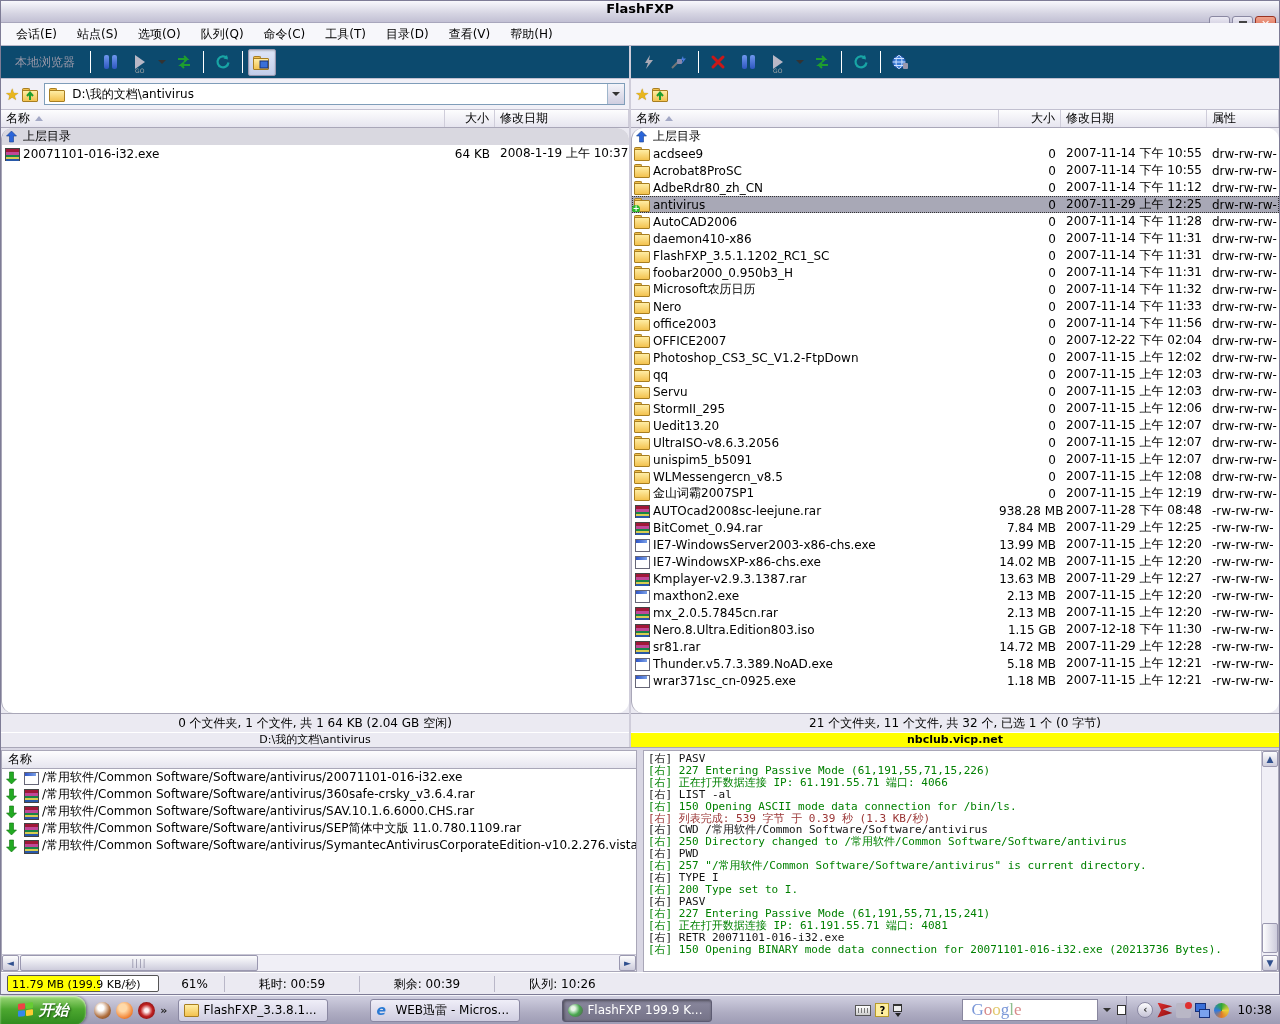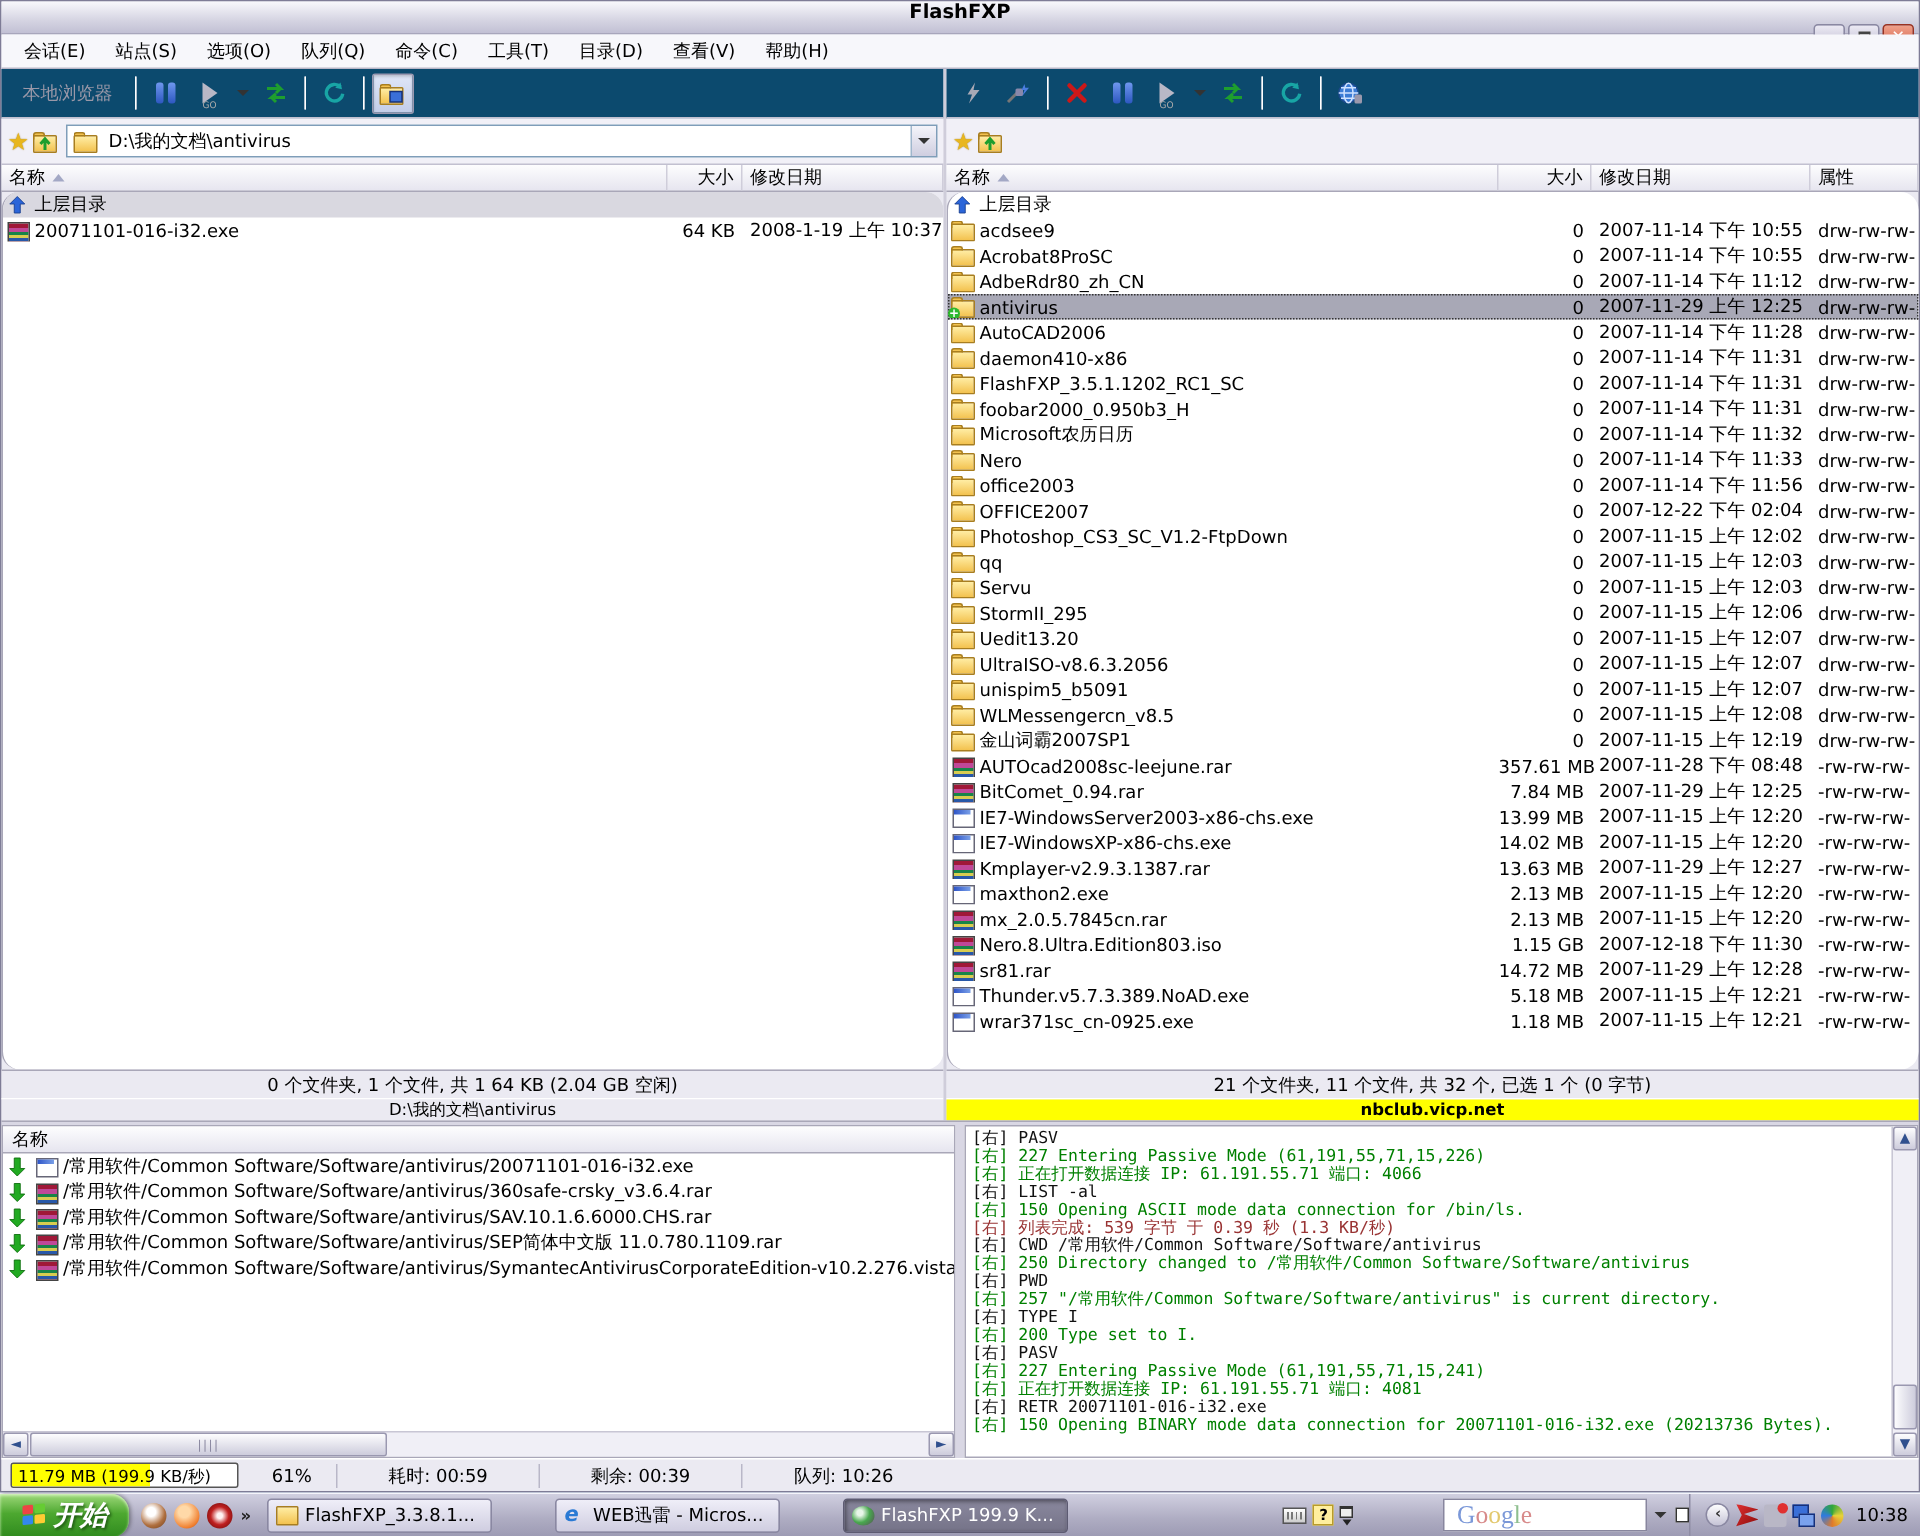--- a/index.html
+++ b/index.html
@@ -134,21 +134,21 @@
   
   .taskbar { position:absolute; left:0; top:995px; width:1280px; height:29px;
              background:linear-gradient(#d0cfe0,#aeacc2 60%,#9d9bb4); border-top:1px solid #f4f4fa; display:flex; align-items:center; }
   .startbtn { width:96px; height:29px; border-radius:0 12px 12px 0;
               background:linear-gradient(#9ed97a,#4da830 45%,#2f8a1e); box-shadow:inset 0 1px 2px #d6f3c2, 1px 0 3px rgba(0,0,0,.4);
               display:flex; align-items:center; justify-content:center; gap:5px; }
   .winflag { width:16px; height:15px; display:grid; grid-template-columns:7px 7px; grid-template-rows:6px 6px; gap:1px; transform:skewY(-6deg); }
   .winflag i { border-radius:1px; }
   .winflag i:nth-child(1){background:#e44;} .winflag i:nth-child(2){background:#6c3;}
   .winflag i:nth-child(3){background:#38e;} .winflag i:nth-child(4){background:#fc3;}
-  .startlabel { color:#fff; font-style:italic; font-weight:bold; font-size:18px; text-shadow:1px 1px 2px #1d5511; }
+  .startlabel { color:#fff; font-style:italic; font-weight:bold; font-size:15px; text-shadow:1px 1px 2px #1d5511; }
   .qlaunch { display:flex; align-items:center; gap:5px; padding:0 8px; }
   .qicon { width:17px; height:17px; border-radius:3px; }
   .qi1 { background:radial-gradient(circle at 40% 35%, #fff 20%, #b07040 60%, #6a3a18); border-radius:50%; }
   .qi2 { background:radial-gradient(circle at 40% 35%, #ffd9a8 25%, #f08030 70%, #b04010); border-radius:50%; }
   .qi3 { background:radial-gradient(circle at 50% 50%, #fff2f2 15%, #c02020 50%, #5a0808); border-radius:50%; }
   .morechev { font-weight:bold; font-size:11px; color:#222; }
   .taskbtn { width:150px; height:23px; margin:0 3px; border-radius:3px; border:1px solid #8a88a2;
              background:linear-gradient(#efeef8,#cfcde0); display:flex; align-items:center; gap:4px; padding:0 5px;
              font-size:12px; white-space:nowrap; overflow:hidden; }
   .taskbtn.active { background:linear-gradient(#8a889e,#757388); box-shadow:inset 1px 1px 3px rgba(0,0,0,.45); color:#fff; border-color:#5d5b72; }
@@ -568,21 +568,21 @@
             </span>
             <span class="csize">0</span>
             <span class="cdate">2007-11-15 上午 12:19</span>
             <span class="cattr">drw-rw-rw-</span>
           </div>
           <div class="frow">
             <span class="cname">
               <span class="fi fi-rar"></span>
               <span>AUTOcad2008sc-leejune.rar</span>
             </span>
-            <span class="csize">357.61 MB</span>
+            <span class="csize">938.28 MB</span>
             <span class="cdate">2007-11-28 下午 08:48</span>
             <span class="cattr">-rw-rw-rw-</span>
           </div>
           <div class="frow">
             <span class="cname">
               <span class="fi fi-rar"></span>
               <span>BitComet_0.94.rar</span>
             </span>
             <span class="csize">7.84 MB</span>
             <span class="cdate">2007-11-29 上午 12:25</span>

